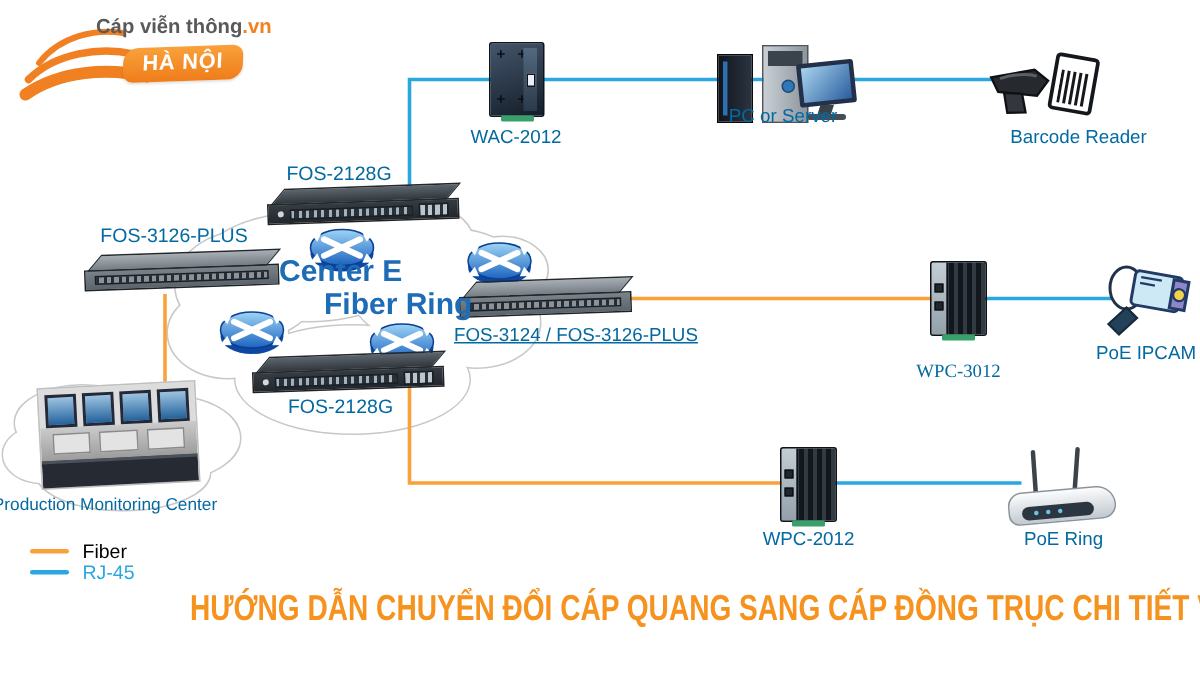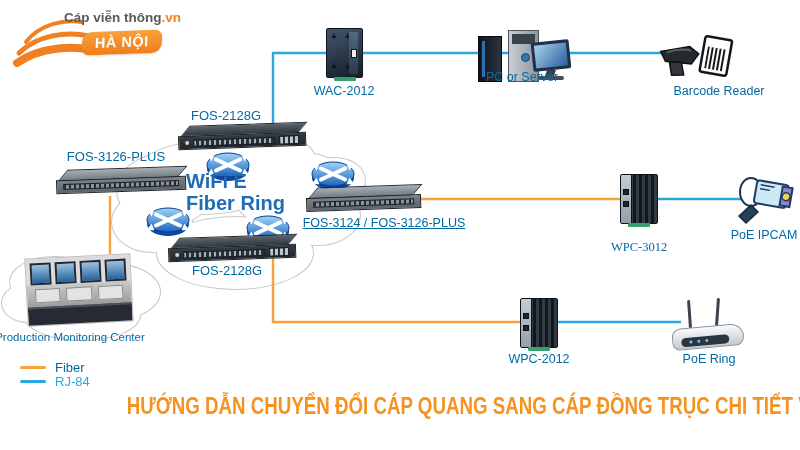--- a/index.html
+++ b/index.html
@@ -73,27 +73,27 @@
   .pmc { position:absolute; left:26px; top:256px; width:106px; height:68px; z-index:2; transform:rotate(-3deg);
          background:#e9e9e9; border:1px solid #bfbfbf; overflow:hidden; }
   .pmc-monitors { display:flex; gap:4px; padding:4px 4px 0; background:#dcdcdc; height:26px; }
   .pmc-monitors i { flex:1; background:linear-gradient(180deg,#9cc3e0,#23629c); border:2px solid #22293a; }
   .pmc-console { height:22px; background:linear-gradient(180deg,#cbcbcb,#9d9d9d); display:flex; gap:6px; padding:4px 8px; }
   .pmc-console i { flex:1; background:#e3e3e3; border:1px solid #8a8a8a; }
   .pmc-base { height:20px; background:#262b33; border-top:2px solid #4a515b; }
 
   
   .ringtext { position:absolute; left:186px; top:170px; z-index:3; color:#1e6cb5; font-size:20px; font-weight:bold; line-height:22px; }
-  .ringtext .l2 { }
+  .ringtext .l2 { margin-left:30px; }
 
   
   .legend { position:absolute; left:20px; top:361px; z-index:3; font-size:13px; }
   .legend-row { display:flex; align-items:center; height:13px; margin-bottom:1px; }
   .legend-swatch { width:26px; height:3px; margin-right:9px; border-radius:2px; }
-  .lg-fiber .legend-swatch { background:#f9a13b; } .lg-fiber span { color:#0369a1; }
+  .lg-fiber .legend-swatch { background:#f9a13b; } .lg-fiber span { color:#000000; }
   .lg-rj45 .legend-swatch { background:#2ba7df; } .lg-rj45 span { color:#2ba7df; }
 
   
   .title { position:absolute; left:0; right:0; top:392px; text-align:center; z-index:4; }
   .title span { display:inline-block; white-space:nowrap; font-weight:bold; font-size:24px; color:#f6921e;
                 transform:scaleX(0.78); transform-origin:center; letter-spacing:0; }
 </style>
 </head>
 <body>
 
@@ -231,21 +231,21 @@
 
   <div class="switch light" style="left:56px; top:168px; width:130px;">
     <div class="sw-top"></div>
     <div class="sw-front">
         <span class="sw-sfp"></span>
       </div>
   </div>
   <div class="label" style="left:104px; top:149px; font-size:13px;margin-left:12px;">FOS-3126-PLUS</div>
 
   <div class="ringtext">
-    <div>WiFi E</div>
+    <div>Center E</div>
     <div class="l2">Fiber Ring</div>
   </div>
 
   <div class="switch light" style="left:306px; top:186px; width:115px;">
     <div class="sw-top"></div>
     <div class="sw-front">
         <span class="sw-sfp"></span>
       </div>
   </div>
   <div class="label" style="left:384px; top:216px;text-decoration:underline;">FOS-3124 / FOS-3126-PLUS</div>
@@ -325,21 +325,21 @@
   </div>
   <div class="label" style="left:709px; top:352px;">PoE Ring</div>
 
   <div class="legend">
     <div class="legend-row lg-fiber">
       <div class="legend-swatch"></div>
       <span>Fiber</span>
     </div>
     <div class="legend-row lg-rj45">
       <div class="legend-swatch"></div>
-      <span>RJ-84</span>
+      <span>RJ-45</span>
     </div>
   </div>
 
   <div class="title">
     <span>HƯỚNG DẪN CHUYỂN ĐỔI CÁP QUANG SANG CÁP ĐỒNG TRỤC CHI TIẾT VÀ HIỆU QUẢ NHẤT 2025</span>
   </div>
 
 </div>
 
 </body></html>

